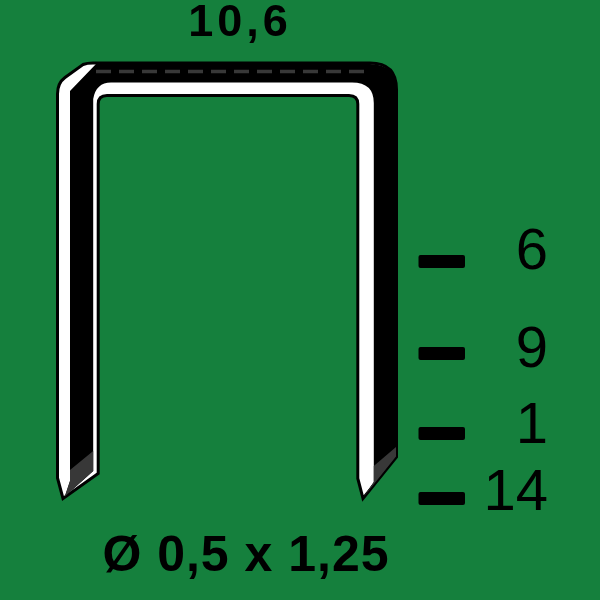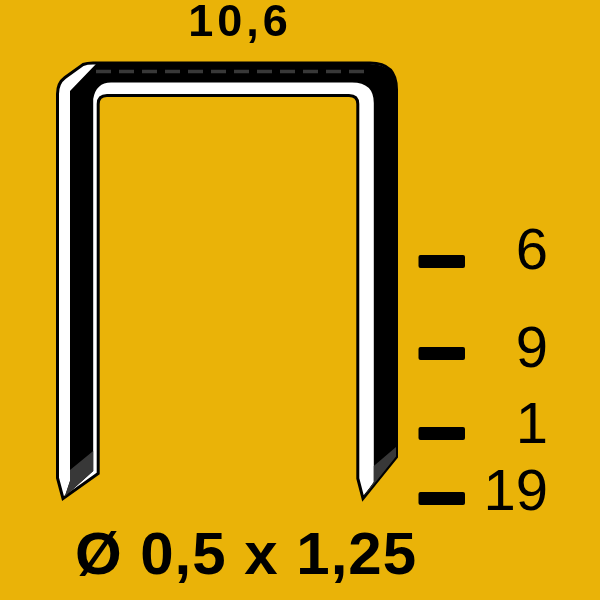--- a/index.html
+++ b/index.html
@@ -1,20 +1,20 @@
 <!DOCTYPE html>
 <html><head>
 <meta charset="utf-8">
 <style>
   html, body { margin: 0; padding: 0; background: #ffffff; }
   .stage {
     position: relative;
     width: 600px;
     height: 600px;
-    background: #eab308;
+    background: #15803d;
     overflow: hidden;
     font-family: "Liberation Sans", sans-serif;
     color: #000000;
   }
   .stage svg { position: absolute; left: 0; top: 0; }
   .label { position: absolute; white-space: nowrap; }
   .crown-width {
     left: 90px; top: -3px; width: 300px;
     font-size: 45px; line-height: 48px; font-weight: 700;
     letter-spacing: 4px; text-align: center;
@@ -23,21 +23,21 @@
     left: 428px; width: 120px;
     font-size: 58px; line-height: 58px; font-weight: 400;
     text-align: right;
   }
   .len-0 { top: 220px; }
   .len-1 { top: 318px; }
   .len-2 { top: 394px; }
   .len-3 { top: 461px; }
   .wire-spec {
     left: 46px; top: 527px; width: 400px;
-    font-size: 60px; line-height: 54px; font-weight: 700;
+    font-size: 50px; line-height: 54px; font-weight: 700;
     letter-spacing: 1px; text-align: center;
   }
 </style>
 </head>
 <body>
 
 <div class="stage">
 
   <svg width="600" height="600" viewBox="0 0 600 600">
 
@@ -86,16 +86,16 @@
       <rect x="418.5" y="427" width="46.5" height="13" rx="2"></rect>
       <rect x="418.5" y="492" width="46.5" height="13" rx="2"></rect>
     </g>
   </svg>
 
   <div class="label crown-width">10,6</div>
 
   <div class="label len len-0">6</div>
   <div class="label len len-1">9</div>
   <div class="label len len-2">1</div>
-  <div class="label len len-3">19</div>
+  <div class="label len len-3">14</div>
 
   <div class="label wire-spec">Ø 0,5 x 1,25</div>
 </div>
 
 </body></html>

